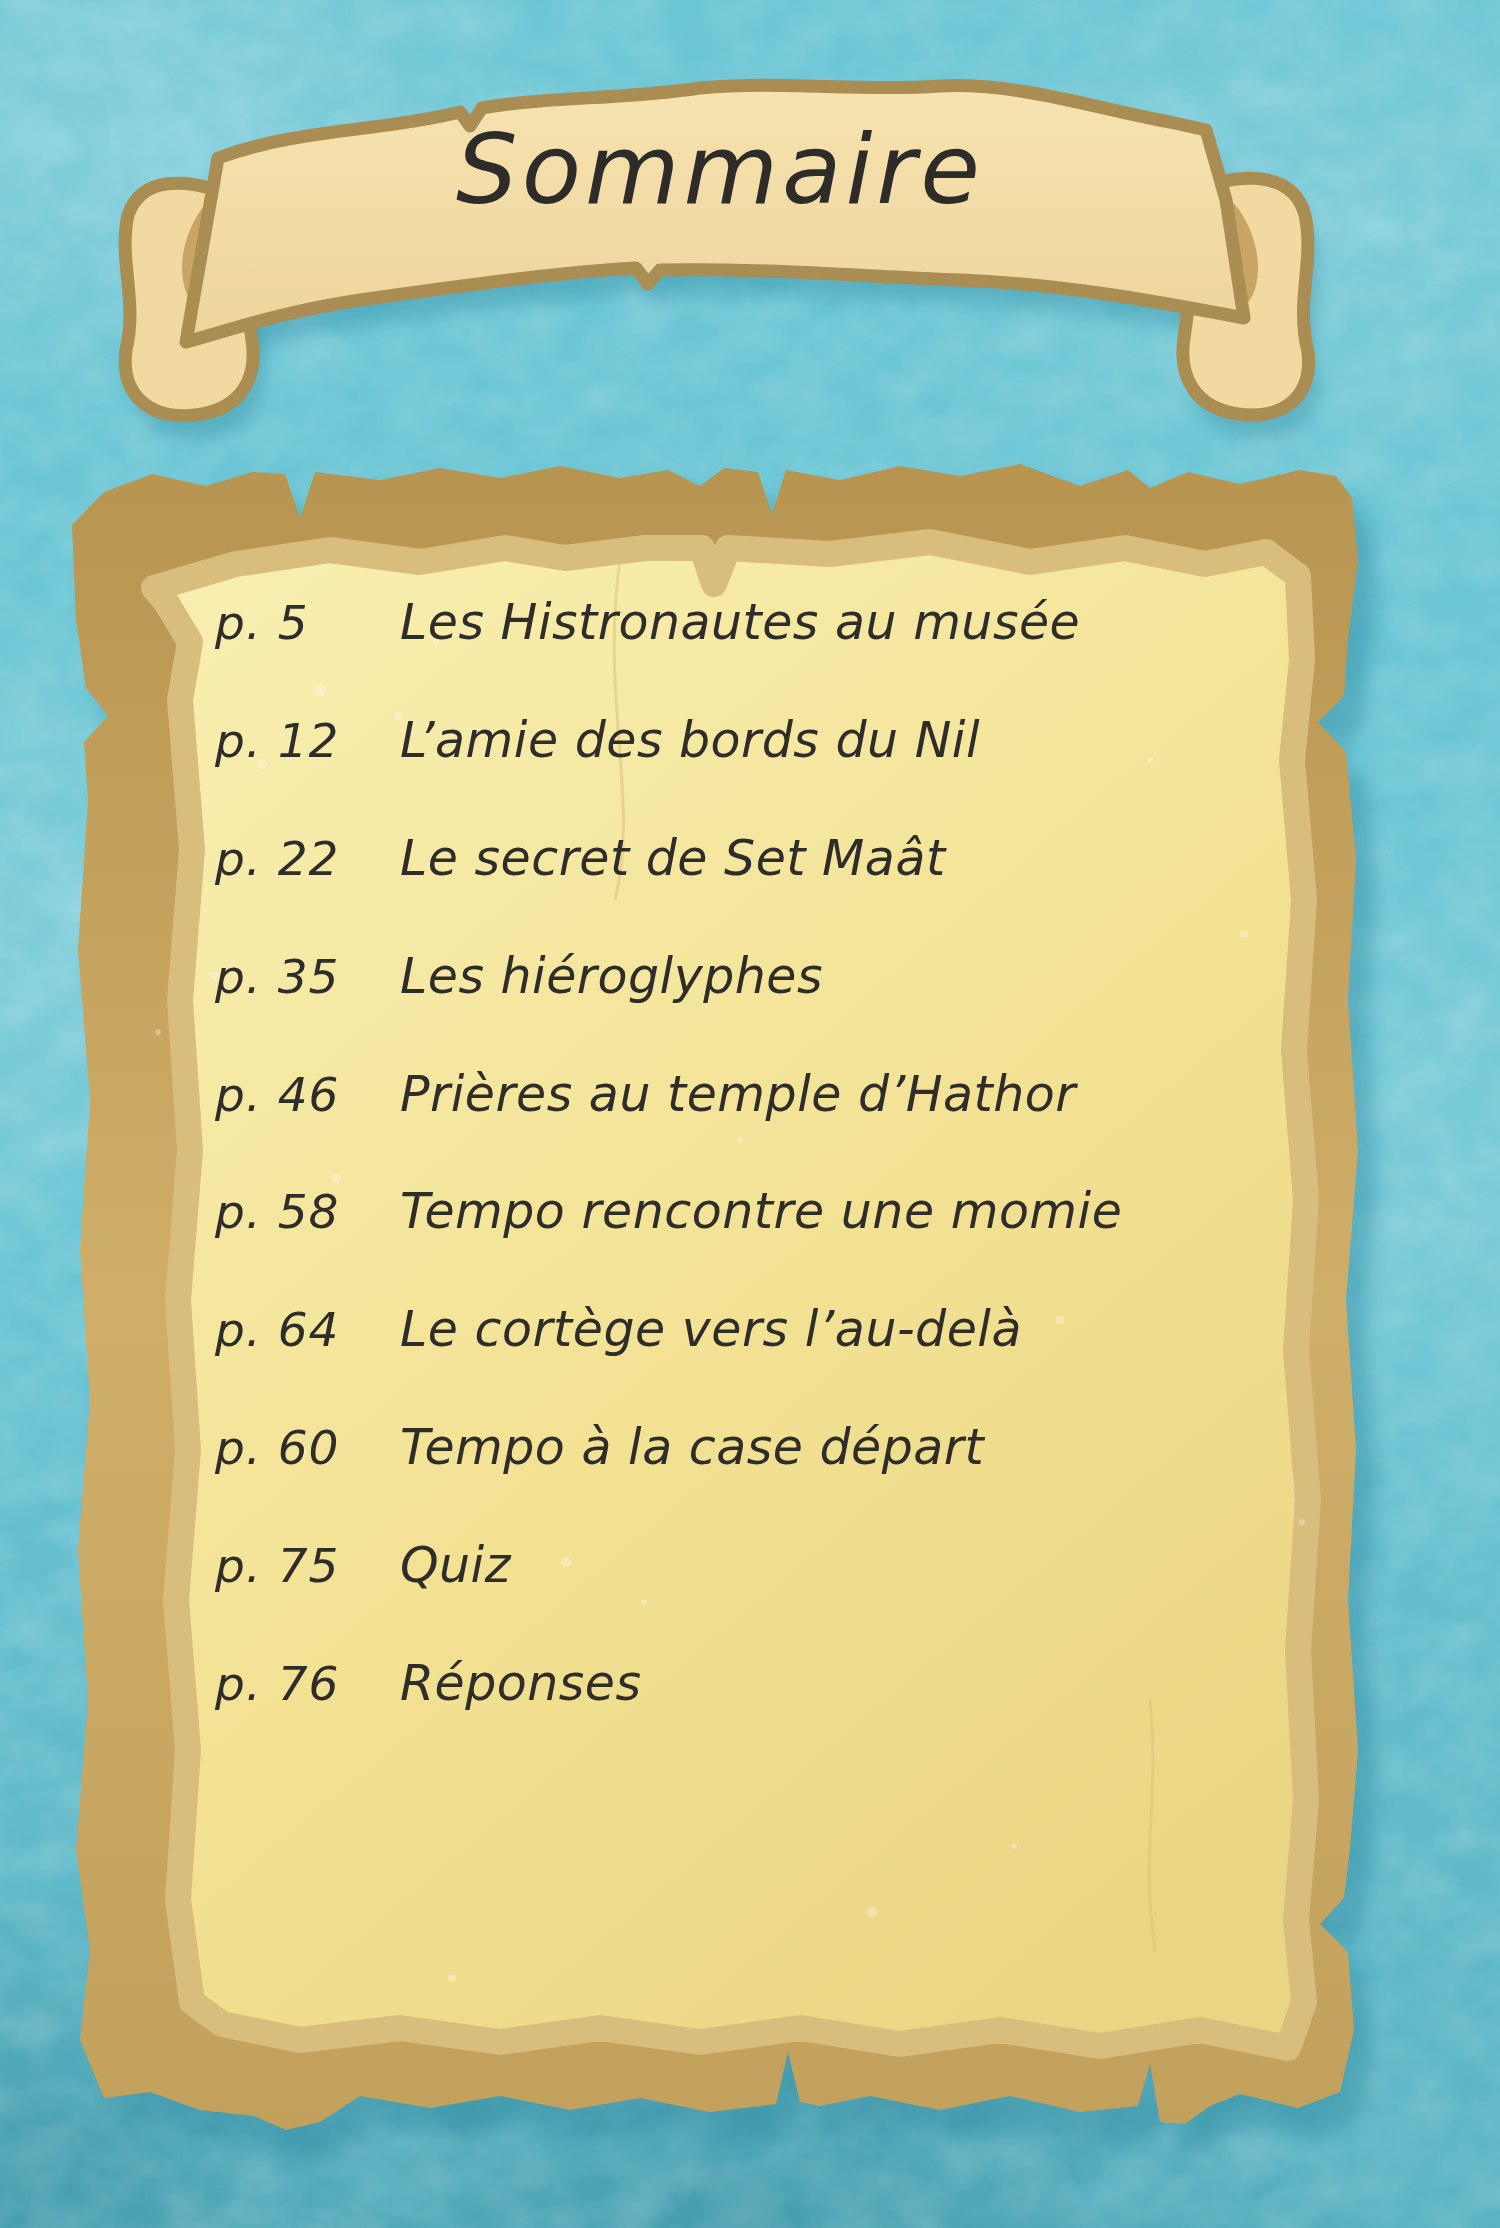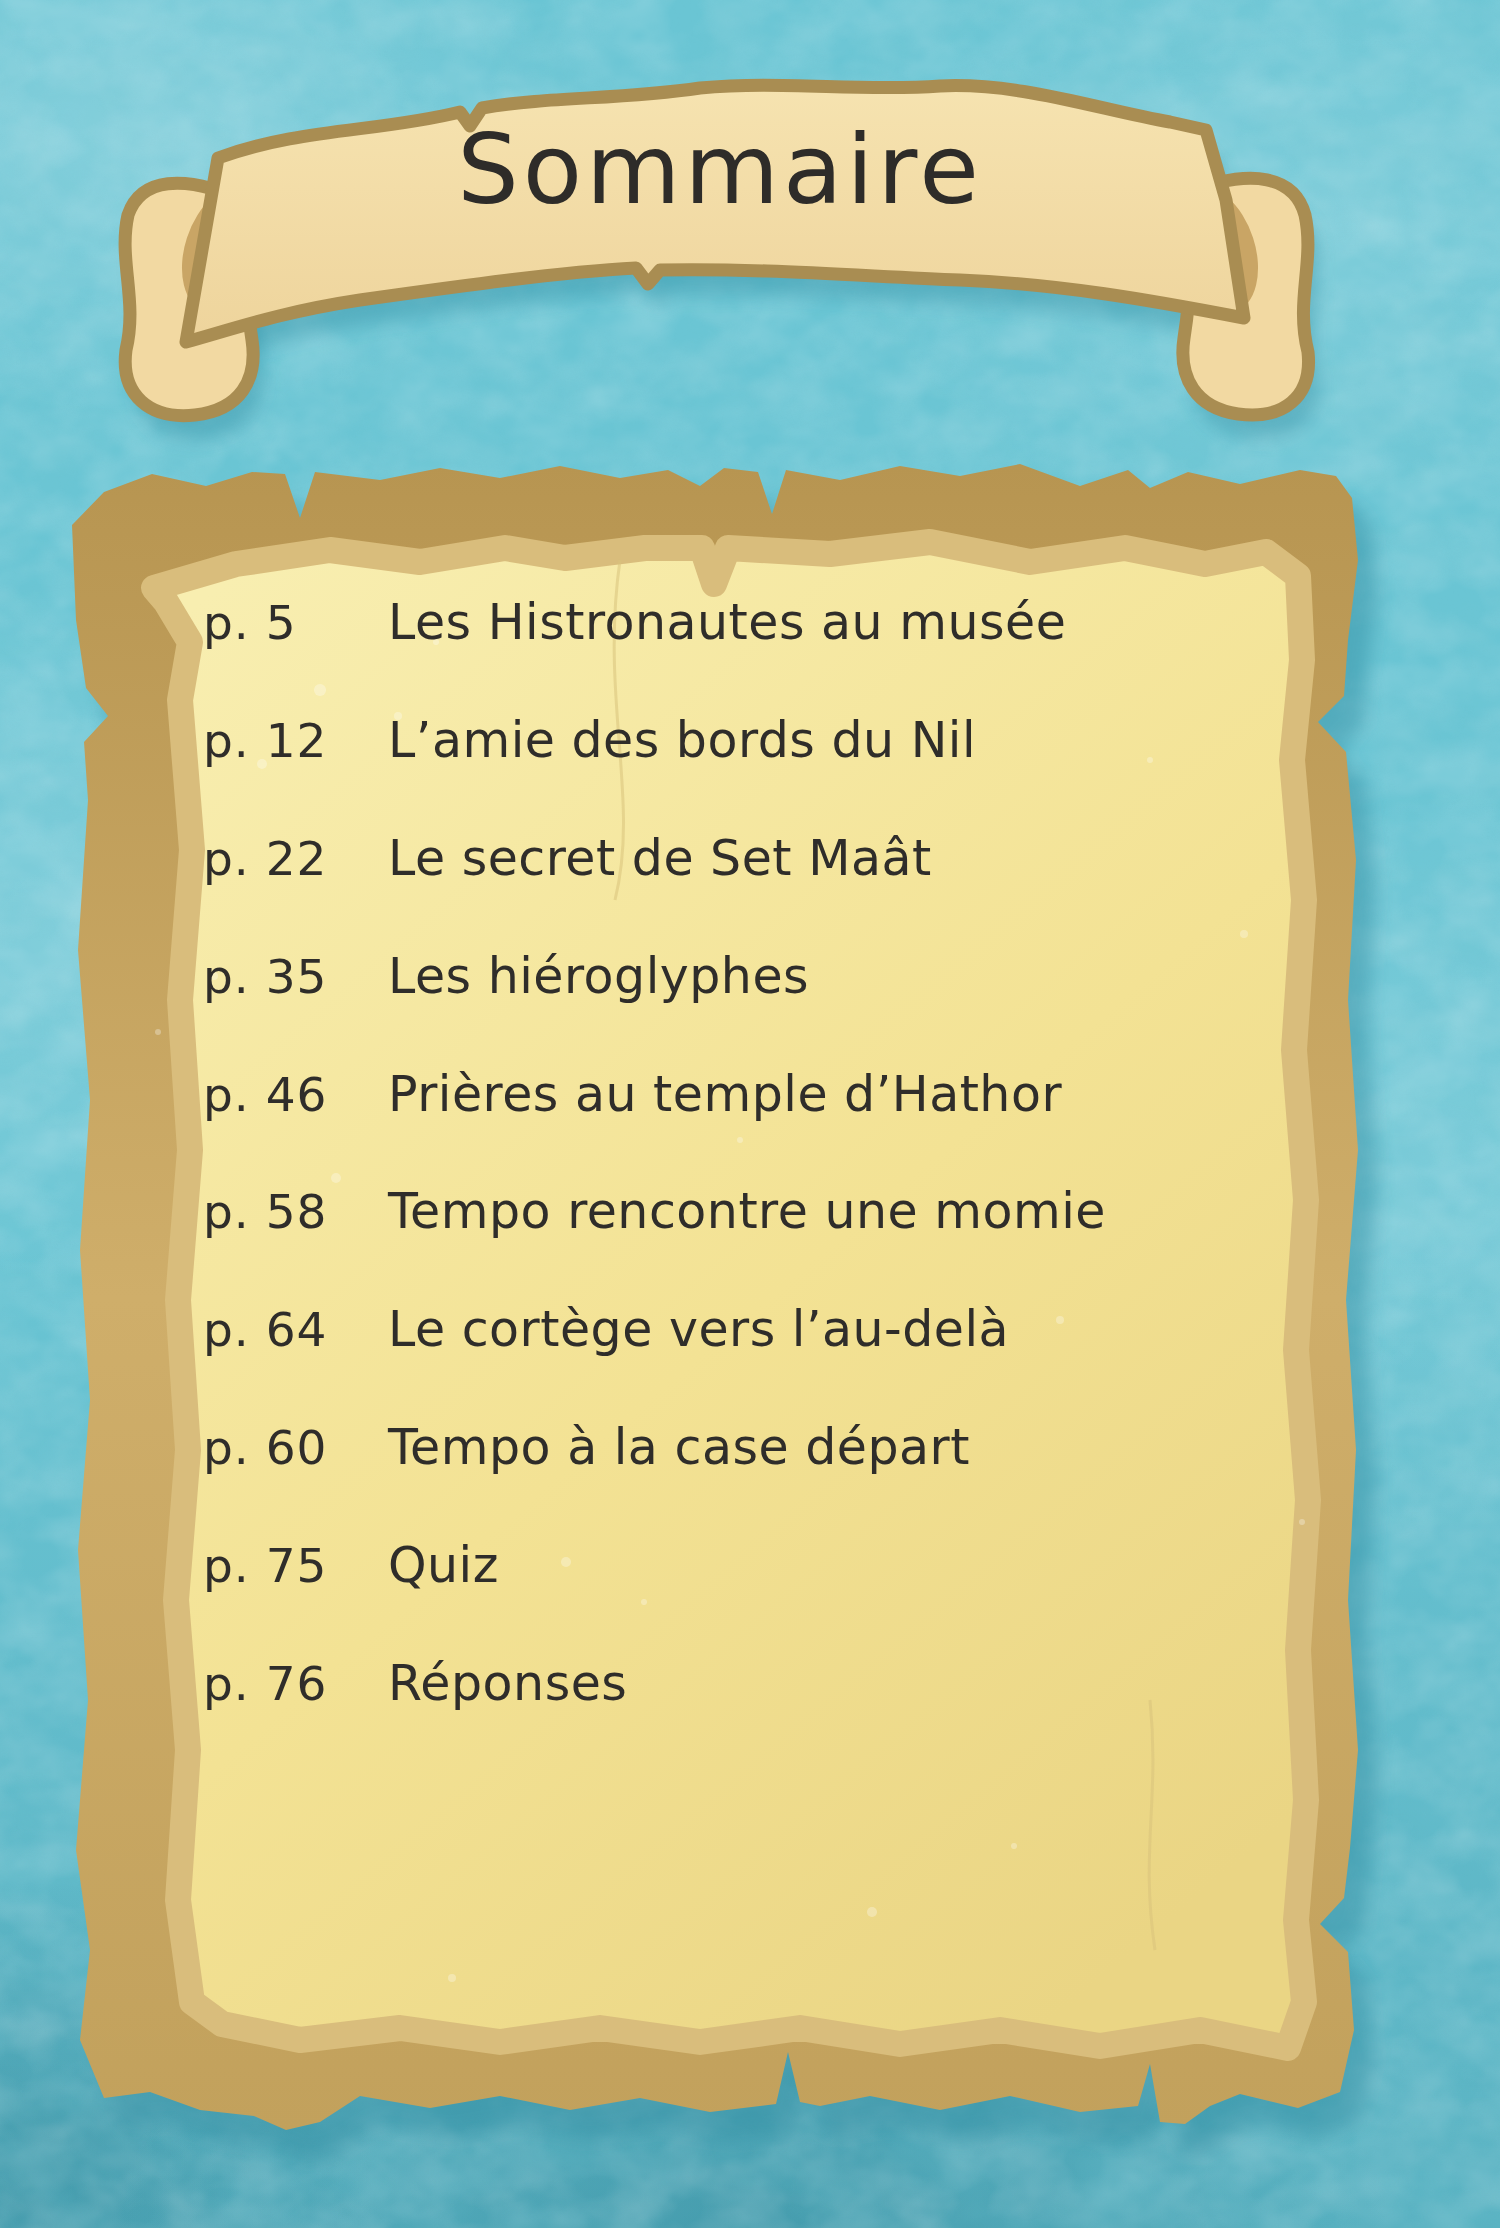--- a/index.html
+++ b/index.html
@@ -1,20 +1,21 @@
 <!DOCTYPE html>
 <html><head>
 <meta charset="utf-8">
 <style>
   html,body{margin:0;padding:0;background:#4da9bd;}
   .page{
     position:relative;
     width:1500px;height:2228px;
     overflow:hidden;
     font-family:"DejaVu Sans","Liberation Sans",sans-serif;
+    font-style:italic;
   }
   
   .bg{
     position:absolute;inset:0;
     background:
       radial-gradient(620px 420px at 10% 6%, rgba(255,255,255,.20), rgba(255,255,255,0) 70%),
       radial-gradient(700px 480px at 88% 10%, rgba(255,255,255,.14), rgba(255,255,255,0) 70%),
       radial-gradient(480px 520px at 4% 42%, rgba(255,255,255,.16), rgba(255,255,255,0) 70%),
       radial-gradient(560px 560px at 96% 52%, rgba(255,255,255,.12), rgba(255,255,255,0) 70%),
       radial-gradient(900px 520px at 50% 101%, rgba(16,98,118,.28), rgba(16,98,118,0) 72%),
@@ -25,21 +26,21 @@
   svg.art{position:absolute;inset:0;display:block;}
   
   .banner-title{
     position:absolute;left:220px;top:100px;width:1000px;height:140px;
     line-height:140px;text-align:center;
     font-size:97px;letter-spacing:4px;color:#2e2c29;
     white-space:nowrap;
   }
   
   .toc{
-    position:absolute;left:203px;top:564px;width:1110px;
+    position:absolute;left:215px;top:564px;width:1110px;
   }
   .toc .row{
     height:117.8px;display:flex;align-items:center;
   }
   .toc .pnum{
     width:155px;flex:0 0 155px;
     font-size:47px;color:#2f2d2a;letter-spacing:1px;
   }
   .toc .ctitle{
     margin-left:30px;

